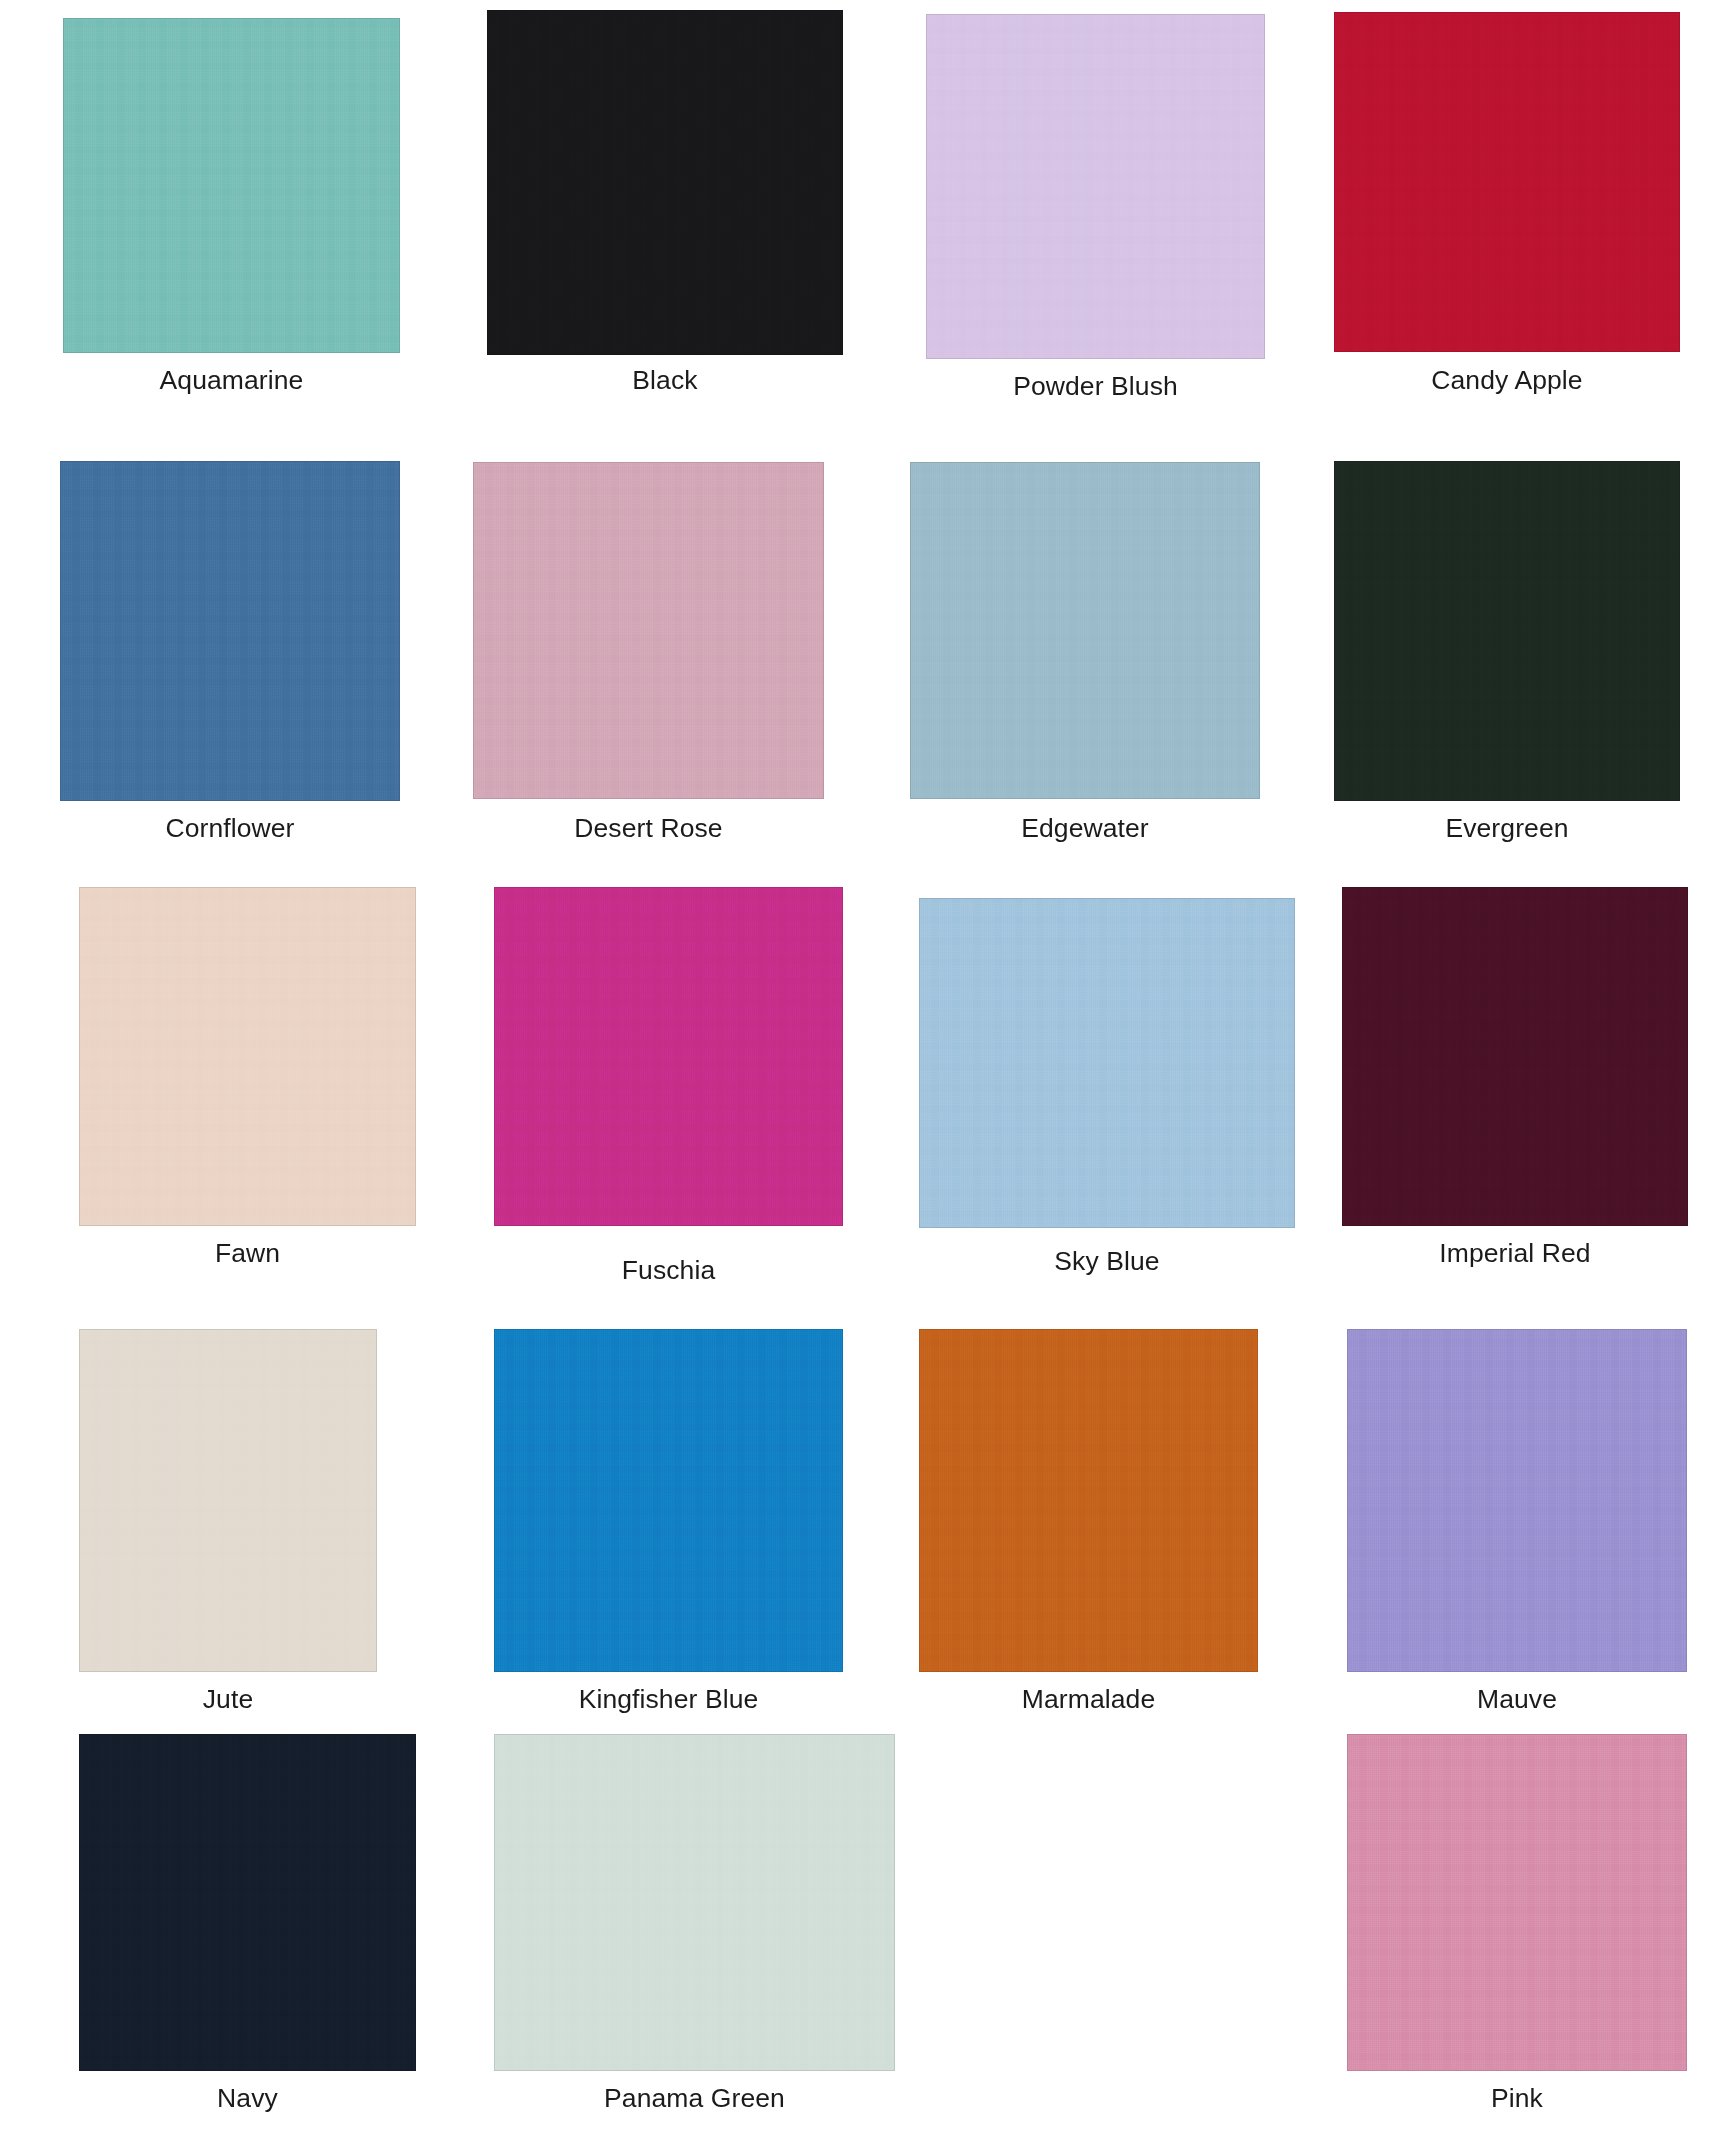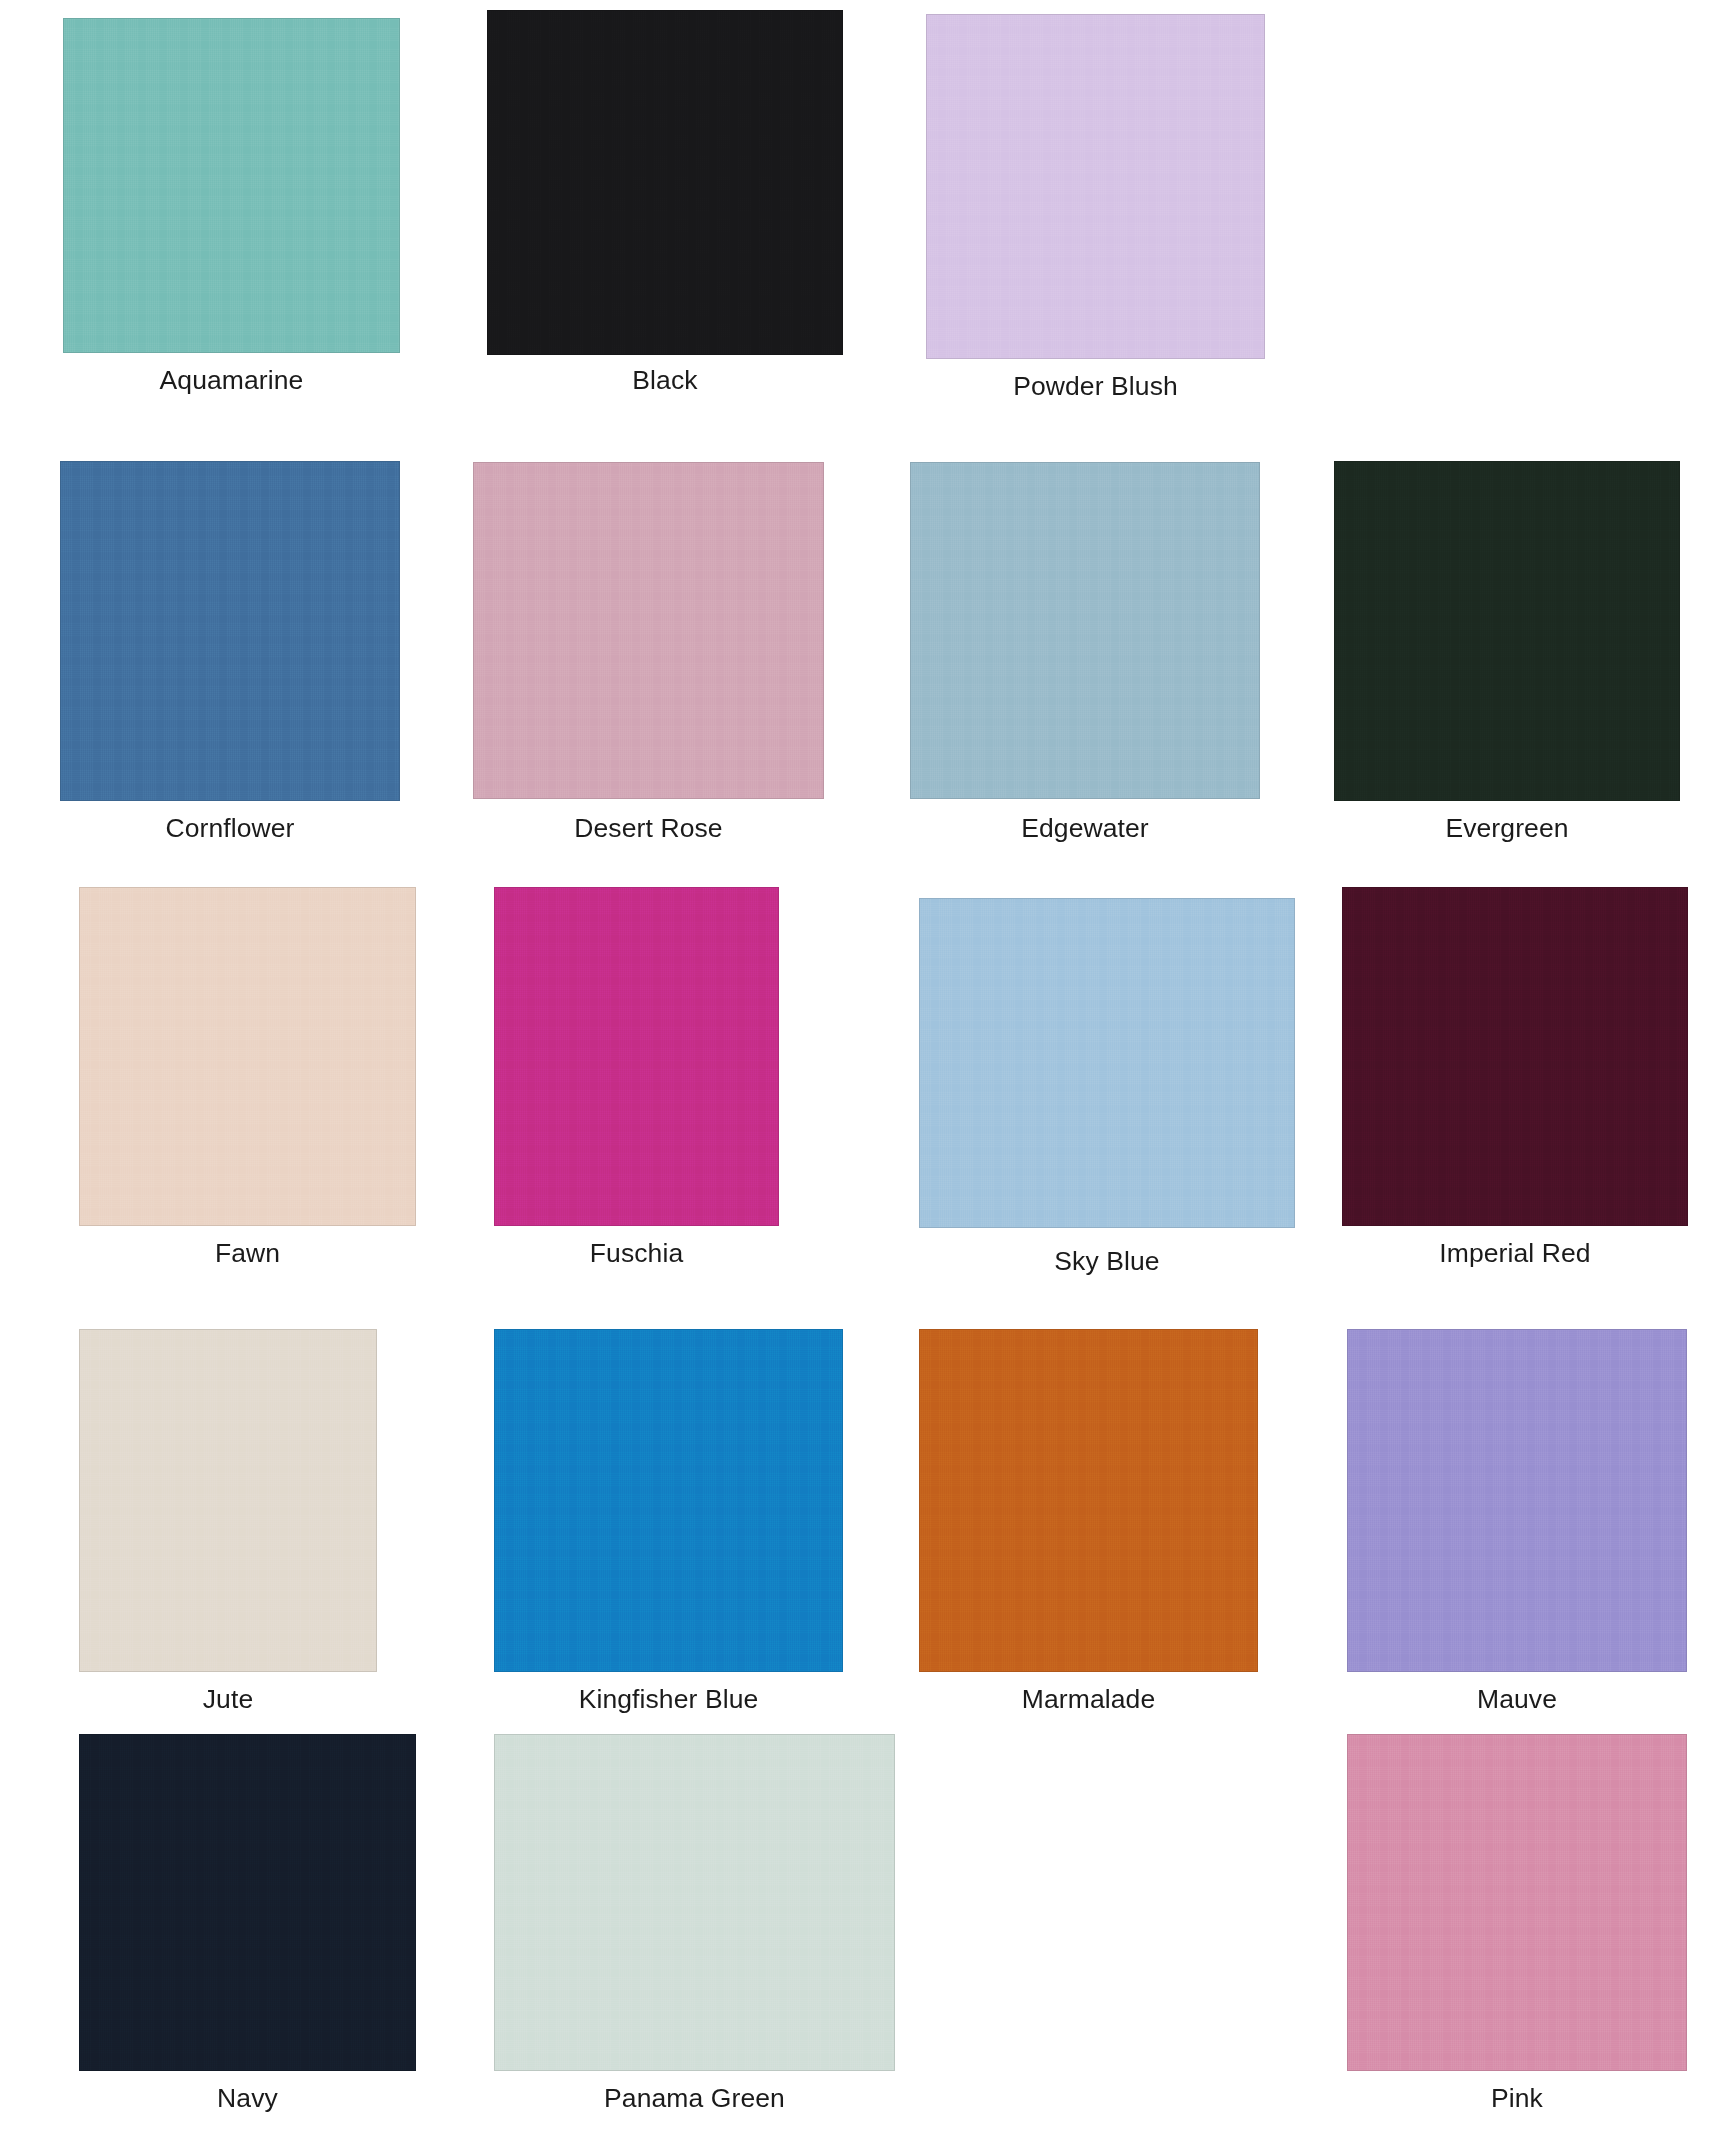--- a/index.html
+++ b/index.html
@@ -69,41 +69,45 @@
       <div class="swatch-label" style="color: rgb(27, 27, 27); margin-top: 10.7px;">Aquamarine</div>
     </div>
     <div class="swatch-cell" style="left: 487px; top: 10px; width: 356px;">
       <div class="swatch-chip" title="Black" style="height: 345px; background: rgb(24, 24, 26);"></div>
       <div class="swatch-label" style="color: rgb(27, 27, 27); margin-top: 9.3px;">Black</div>
     </div>
     <div class="swatch-cell" style="left: 926px; top: 14.3px; width: 339px;">
       <div class="swatch-chip" title="Powder Blush" style="height: 345px; background: rgb(215, 196, 230);"></div>
       <div class="swatch-label" style="color: rgb(27, 27, 27); margin-top: 10.7px;">Powder Blush</div>
     </div>
+    <div class="swatch-cell" style="left: 1334px; top: 12.2px; width: 346px;">
+      <div class="swatch-chip" title="Candy Apple" style="height: 340px; background: rgb(188, 19, 48);"></div>
+      <div class="swatch-label" style="color: rgb(27, 27, 27); margin-top: 11.5px;">Candy Apple</div>
+    </div>
     <div class="swatch-cell" style="left: 60px; top: 461px; width: 340px;">
       <div class="swatch-chip" title="Cornflower" style="height: 340px; background: rgb(66, 113, 160);"></div>
       <div class="swatch-label" style="color: rgb(27, 27, 27); margin-top: 10.7px;">Cornflower</div>
     </div>
     <div class="swatch-cell" style="left: 473px; top: 462px; width: 351px;">
       <div class="swatch-chip" title="Desert Rose" style="height: 337px; background: rgb(211, 168, 183);"></div>
       <div class="swatch-label" style="color: rgb(27, 27, 27); margin-top: 13px;">Desert Rose</div>
     </div>
     <div class="swatch-cell" style="left: 910px; top: 462px; width: 350px;">
       <div class="swatch-chip" title="Edgewater" style="height: 337px; background: rgb(155, 188, 203);"></div>
       <div class="swatch-label" style="color: rgb(27, 27, 27); margin-top: 13px;">Edgewater</div>
     </div>
     <div class="swatch-cell" style="left: 1334px; top: 461px; width: 346px;">
       <div class="swatch-chip" title="Evergreen" style="height: 340px; background: rgb(28, 42, 33);"></div>
       <div class="swatch-label" style="color: rgb(27, 27, 27); margin-top: 10.7px;">Evergreen</div>
     </div>
     <div class="swatch-cell" style="left: 79px; top: 887px; width: 337px;">
       <div class="swatch-chip" title="Fawn" style="height: 339px; background: rgb(235, 213, 198);"></div>
       <div class="swatch-label" style="color: rgb(27, 27, 27); margin-top: 10.7px;">Fawn</div>
     </div>
-    <div class="swatch-cell" style="left: 494px; top: 887px; width: 285px;">
+    <div class="swatch-cell" style="left: 494px; top: 887px; width: 349px; gap: 17px;">
       <div class="swatch-chip" title="Fuschia" style="height: 339px; background: rgb(199, 46, 139);"></div>
       <div class="swatch-label" style="color: rgb(27, 27, 27); margin-top: 10.7px;">Fuschia</div>
     </div>
     <div class="swatch-cell" style="left: 919px; top: 898px; width: 376px;">
       <div class="swatch-chip" title="Sky Blue" style="height: 330px; background: rgb(163, 197, 222);"></div>
       <div class="swatch-label" style="color: rgb(27, 27, 27); margin-top: 16.5px;">Sky Blue</div>
     </div>
     <div class="swatch-cell" style="left: 1342px; top: 887px; width: 346px;">
       <div class="swatch-chip" title="Imperial Red" style="height: 339px; background: rgb(74, 17, 39);"></div>
       <div class="swatch-label" style="color: rgb(27, 27, 27); margin-top: 10.7px;">Imperial Red</div>

